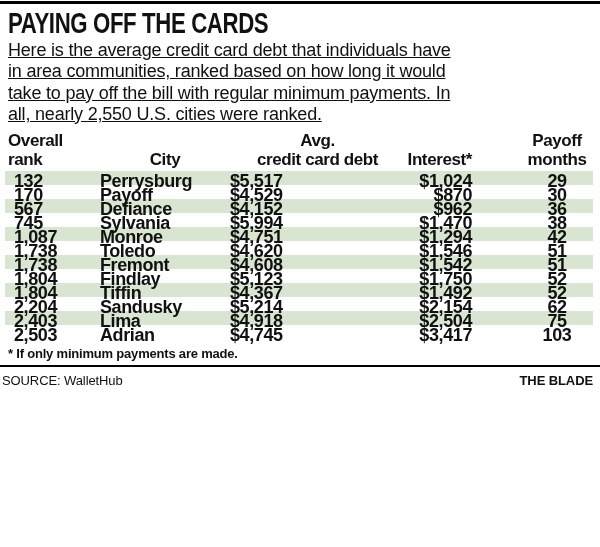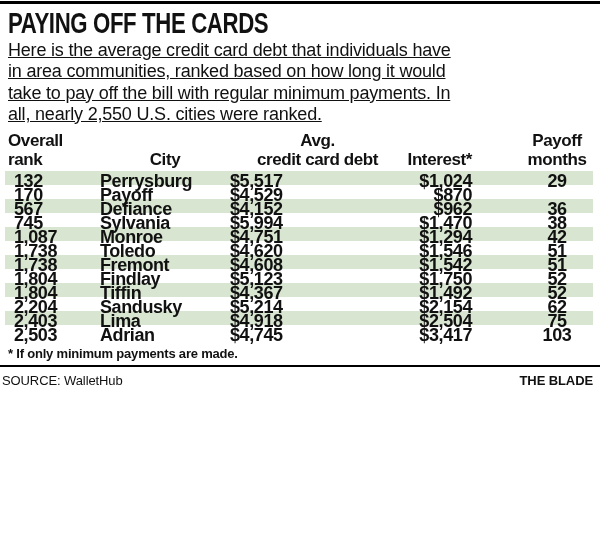--- a/index.html
+++ b/index.html
@@ -117,20 +117,21 @@
         <div>$5,517</div>
         <div>$1,024</div>
         <div>29</div>
       </div>
 
       <div class="row">
         <div>170</div>
         <div>Payoff</div>
         <div>$4,529</div>
         <div>$870</div>
+        <div>30</div>
       </div>
 
       <div class="row">
         <div>567</div>
         <div>Defiance</div>
         <div>$4,152</div>
         <div>$962</div>
         <div>36</div>
       </div>
 

